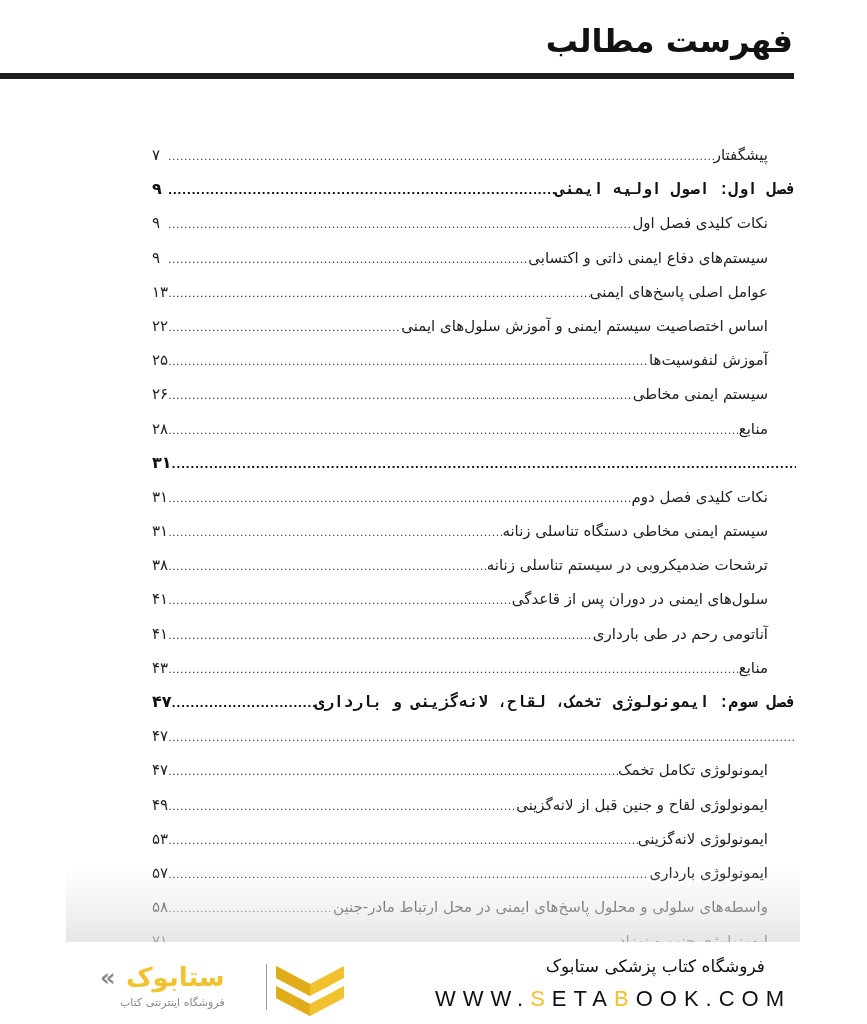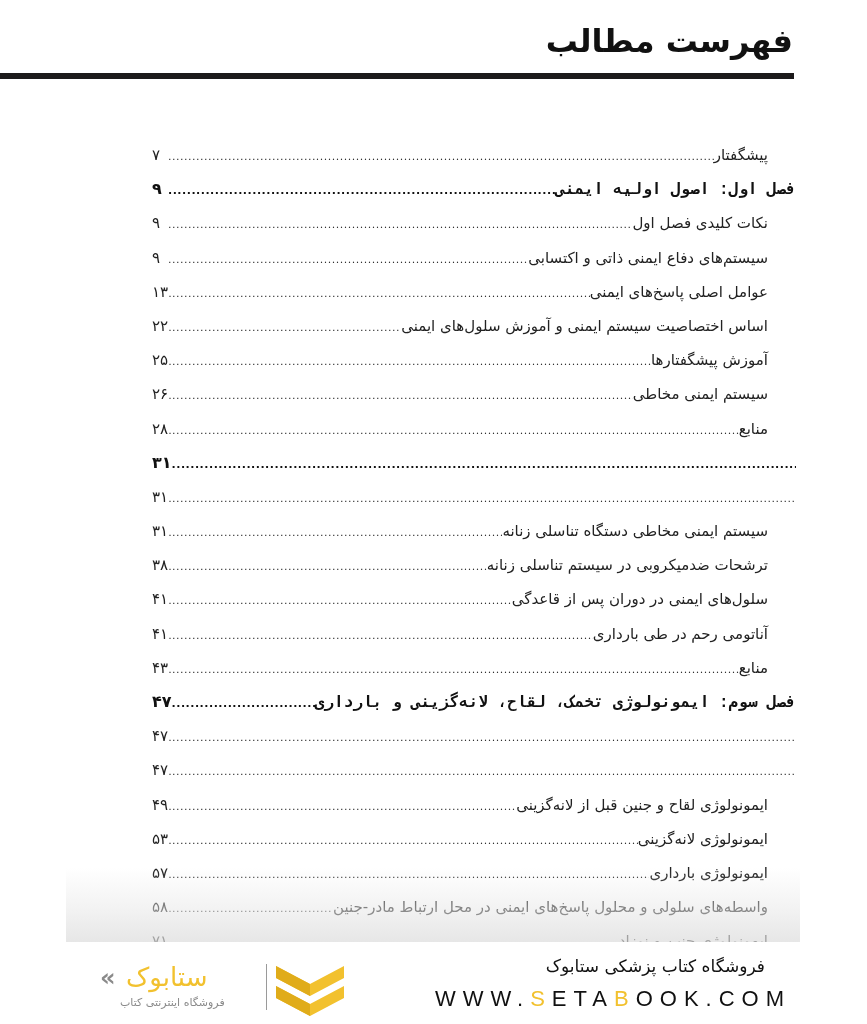--- a/index.html
+++ b/index.html
@@ -133,21 +133,21 @@
       left: 100px;
       top: 958px;
       width: 250px;
       height: 60px;
     }
     .logo-word {
       position: absolute;
       left: 26px;
       top: 4px;
       font-size: 26px;
-      font-weight: normal;
+      font-weight: bold;
       color: #f2c12e;
       letter-spacing: -1px;
     }
     .logo-chevrons {
       position: absolute;
       left: 0;
       top: 6px;
       font-size: 24px;
       font-weight: bold;
       color: #8a8a8a;
@@ -205,39 +205,40 @@
       <span class="label">عوامل اصلی پاسخ‌های ایمنی</span>
       <span class="leader"></span>
       <span class="page">۱۳</span>
     </div>
   <div class="toc-row">
       <span class="label">اساس اختصاصیت سیستم ایمنی و آموزش سلول‌های ایمنی</span>
       <span class="leader"></span>
       <span class="page">۲۲</span>
     </div>
   <div class="toc-row">
-      <span class="label">آموزش پیشگفتار‌ها</span>
+      <span class="label">آموزش لنفوسیت‌ها</span>
       <span class="leader"></span>
       <span class="page">۲۵</span>
     </div>
   <div class="toc-row">
       <span class="label">سیستم ایمنی مخاطی</span>
       <span class="leader"></span>
       <span class="page">۲۶</span>
     </div>
   <div class="toc-row">
       <span class="label">منابع</span>
       <span class="leader"></span>
       <span class="page">۲۸</span>
     </div>
   <div class="toc-row chapter">
       <span class="leader"></span>
       <span class="page">۳۱</span>
     </div>
   <div class="toc-row">
+      <span class="label">نکات کلیدی فصل دوم</span>
       <span class="leader"></span>
       <span class="page">۳۱</span>
     </div>
   <div class="toc-row">
       <span class="label">سیستم ایمنی مخاطی دستگاه تناسلی زنانه</span>
       <span class="leader"></span>
       <span class="page">۳۱</span>
     </div>
   <div class="toc-row">
       <span class="label">ترشحات ضدمیکروبی در سیستم تناسلی زنانه</span>
@@ -262,20 +263,21 @@
   <div class="toc-row chapter">
       <span class="label">فصل سوم: ایمونولوژی تخمک، لقاح، لانه‌گزینی و بارداری</span>
       <span class="leader"></span>
       <span class="page">۴۷</span>
     </div>
   <div class="toc-row">
       <span class="leader"></span>
       <span class="page">۴۷</span>
     </div>
   <div class="toc-row">
+      <span class="label">ایمونولوژی تکامل تخمک</span>
       <span class="leader"></span>
       <span class="page">۴۷</span>
     </div>
   <div class="toc-row">
       <span class="label">ایمونولوژی لقاح و جنین قبل از لانه‌گزینی</span>
       <span class="leader"></span>
       <span class="page">۴۹</span>
     </div>
   <div class="toc-row">
       <span class="label">ایمونولوژی لانه‌گزینی</span>

